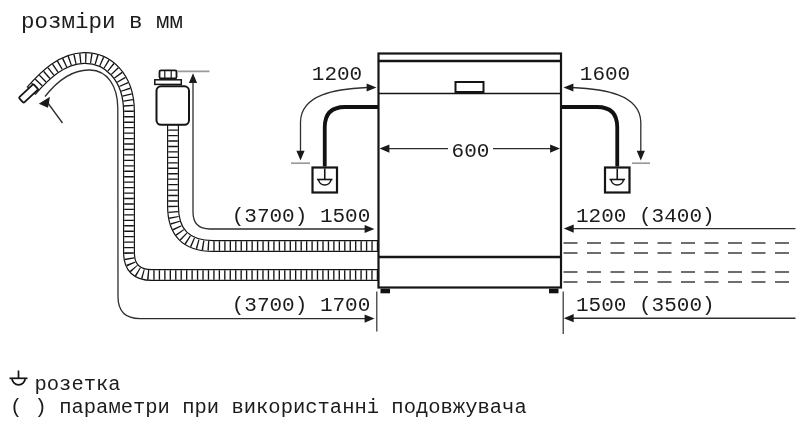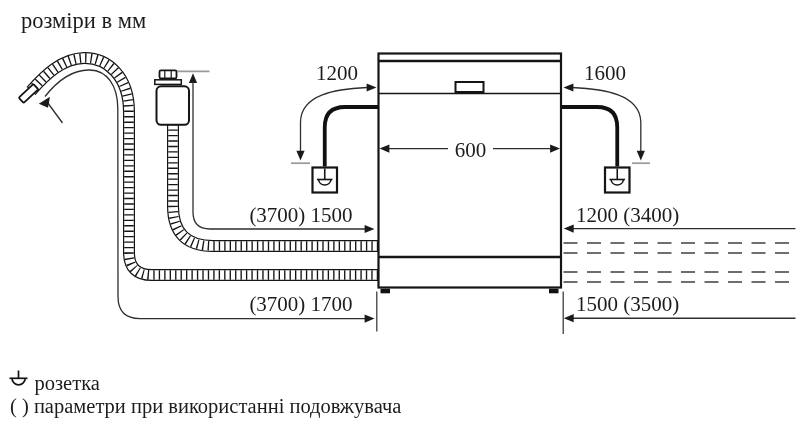--- a/index.html
+++ b/index.html
@@ -1,17 +1,17 @@
 <!DOCTYPE html>
 <html><head>
 <meta charset="utf-8">
 <style>
   html,body{margin:0;padding:0;background:#ffffff;}
   .stage{position:relative;width:800px;height:427px;background:#fff;overflow:hidden;
-         font-family:Liberation Serif, serif;}
+         font-family:Liberation Mono, monospace;}
   svg{display:block;}
   text{fill:#1c1c1c;}
   .t-title{font-size:22.5px;}
   .t-dim{font-size:21px;}
   .t-legend{font-size:20.5px;}
 </style>
 </head>
 <body>
 
 <div class="stage">

